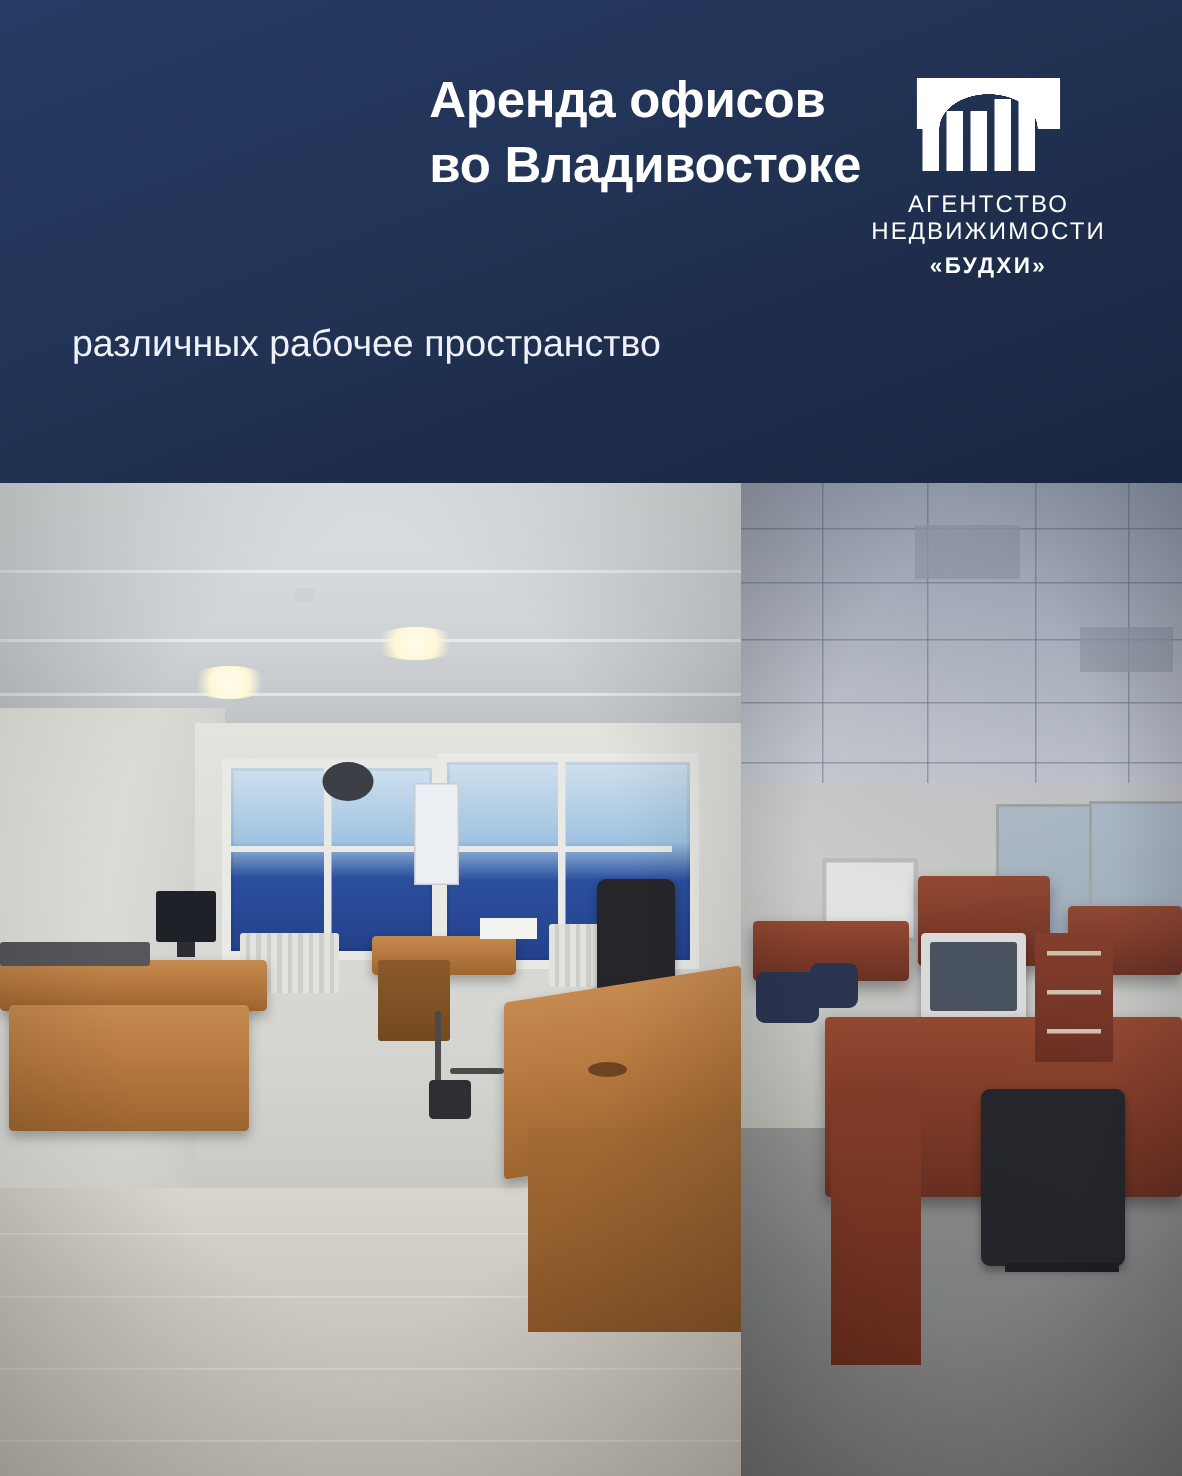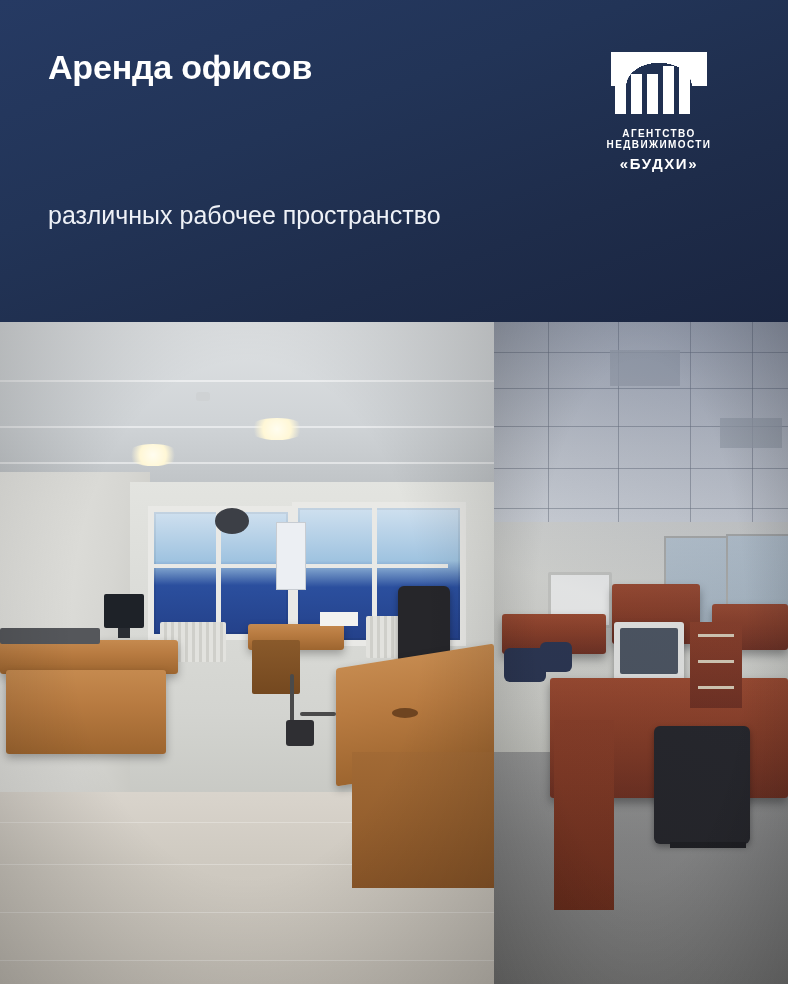--- a/index.html
+++ b/index.html
@@ -27,21 +27,21 @@
     left: 0;
     top: 0;
     width: 788px;
     height: 322px;
     background: linear-gradient(160deg, #263a63 0%, #223457 38%, #1e2c4a 70%, #1a2540 100%);
     box-sizing: border-box;
     padding: 46px 44px 0 48px;
   }
   .header-top {
     display: flex;
-    justify-content: space-between;
+    justify-content: flex-end;
     align-items: flex-start;
   }
   .headline {
     color: #ffffff;
     font-size: 34px;
     font-weight: bold;
     line-height: 1.26;
     letter-spacing: -0.2px;
     max-width: 520px;
     margin: 0;
@@ -92,23 +92,23 @@
     left: 0;
     top: 0;
     width: 96px;
     height: 34px;
     background: #ffffff;
     -webkit-mask-image: radial-gradient(ellipse 48px 34px at 50% 100%, transparent 0 68%, #000 68.5%);
     mask-image: radial-gradient(ellipse 48px 34px at 50% 100%, transparent 0 68%, #000 68.5%);
   }
   .logo-line1 {
     color: #ffffff;
-    font-size: 10px;
+    font-size: 16px;
     letter-spacing: 1.4px;
-    font-weight: bold;
+    font-weight: normal;
     margin-bottom: 5px;
   }
   .logo-line2 {
     color: #ffffff;
     font-size: 15px;
     letter-spacing: 1.6px;
     font-weight: bold;
   }
 
   
@@ -258,20 +258,21 @@
 </head>
 <body>
 
 <div class="poster">
 
   <div class="header">
     <div class="header-top">
 
       <h1 class="headline">
         <span class="line">Аренда офисов</span>
+        <span class="line">во Владивостоке</span>
       </h1>
 
       <div class="logo">
         <div class="logo-mark">
           <div class="arc"></div>
           <div class="bar b1"></div>
           <div class="bar b2"></div>
           <div class="bar b3"></div>
           <div class="bar b4"></div>
           <div class="bar b5"></div>

